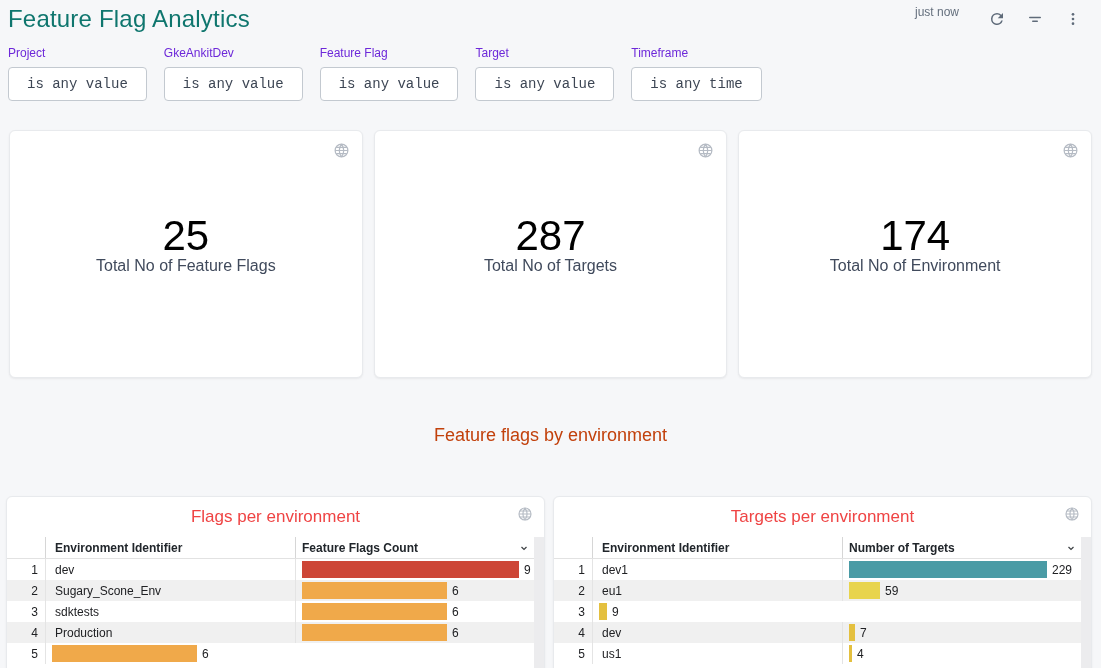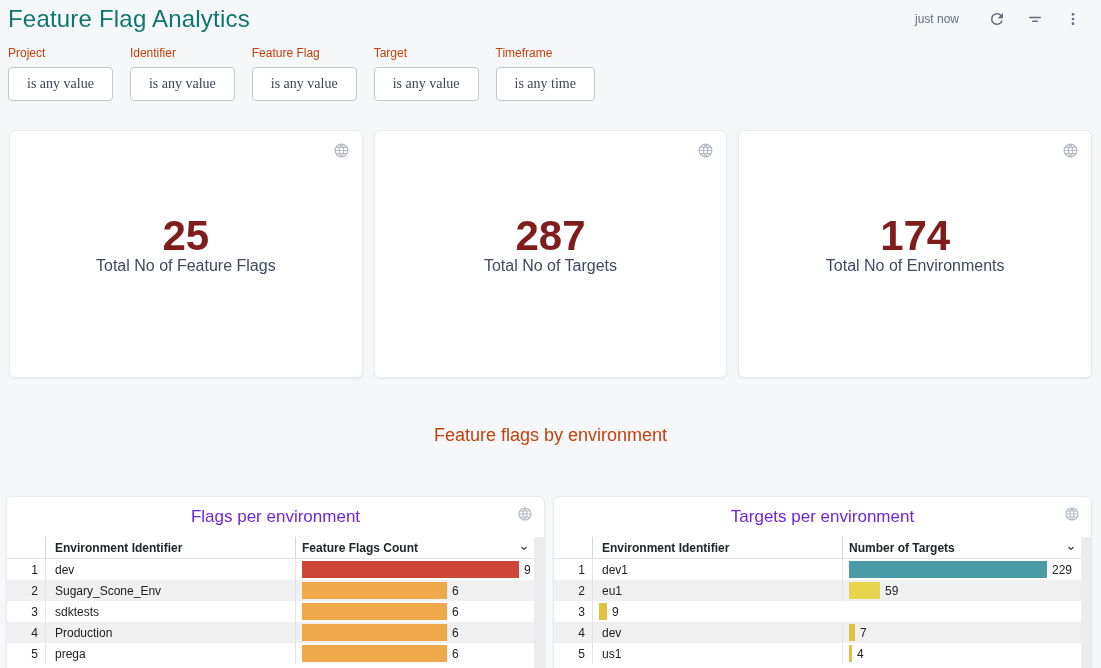--- a/index.html
+++ b/index.html
@@ -9,63 +9,63 @@
     background: #f6f7f9;
     color: #1f2636;
   }
 
   
   .header {
     display: flex; align-items: center; justify-content: space-between;
     height: 36px; padding: 2px 14px 0 8px;
   }
   .page-title { font-size: 24px; font-weight: 400; color: #0f766e; letter-spacing: .2px; }
-  .header-right { display: flex; align-items: center; }
+  .header-right { display: flex; align-items: flex-start; }
   .updated { font-size: 12px; color: #646f7d; margin-right: 14px; }
   .icon-btn {
     width: 28px; height: 28px; display: flex; align-items: center; justify-content: center;
     border: none; background: transparent; cursor: pointer; margin-left: 10px;
   }
   .icon-btn svg { display: block; }
 
   
   .filters { display: flex; gap: 17px; padding: 10px 8px 0; }
-  .filter-label { font-size: 12px; color: #c2410c; margin-bottom: 7px; }
+  .filter-label { font-size: 12px; color: #6d28d9; margin-bottom: 7px; }
   .filter-btn {
     height: 34px; padding: 0 18px; font-size: 14px; color: #3d4654;
     background: #fff; border: 1px solid #c3c9d0; border-radius: 4px;
-    font-family: Liberation Serif, serif; cursor: pointer;
+    font-family: Liberation Mono, monospace; cursor: pointer;
   }
 
   
   .tiles { display: flex; gap: 11px; padding: 29px 9px 0; }
   .tile {
     flex: 1; height: 248px; background: #fff; position: relative;
     border: 1px solid #e8eaed; border-radius: 6px;
     box-shadow: 0 1px 2px rgba(60,64,67,.08);
     display: flex; flex-direction: column; align-items: center;
   }
   .tile-globe { position: absolute; top: 11px; right: 12px; background: transparent; border: none; cursor: pointer; }
-  .tile-number { margin-top: 84px; font-size: 42px; font-weight: 700; color: #7f1d1d; line-height: 1; }
+  .tile-number { margin-top: 84px; font-size: 42px; font-weight: 400; color: #000000; line-height: 1; }
   .tile-label { font-size: 16px; color: #404a5c; }
 
   
   .section-title {
     margin-top: 47px; text-align: center;
     font-size: 18px; font-weight: 500; color: #c2410c;
   }
 
   
   .tables { display: flex; gap: 8px; padding: 0 9px 0 6px; margin-top: 50px; }
   .table-card {
     flex: 1; background: #fff; position: relative; height: 220px;
     border: 1px solid #e8eaed; border-radius: 6px 6px 0 0;
     box-shadow: 0 1px 2px rgba(60,64,67,.08); overflow: hidden;
   }
-  .table-title { text-align: center; font-size: 17px; color: #6d28d9; padding-top: 10px; height: 40px; }
+  .table-title { text-align: center; font-size: 17px; color: #ef4444; padding-top: 10px; height: 40px; }
   .card-globe { position: absolute; top: 9px; right: 11px; background: transparent; border: none; cursor: pointer; }
 
   .tbl { position: relative; }
   .scroll-track {
     position: absolute; top: 0; right: 0; width: 10px; bottom: -60px;
     background: #ececee;
   }
   .thead {
     display: flex; height: 22px; align-items: center;
     font-weight: bold; font-size: 12px; color: #21262b;
@@ -117,21 +117,21 @@
     </button>
   </div>
 </div>
 
 <div class="filters">
   <div class="filter-group">
     <div class="filter-label">Project</div>
     <button class="filter-btn">is any value</button>
   </div>
   <div class="filter-group">
-    <div class="filter-label">Identifier</div>
+    <div class="filter-label">GkeAnkitDev</div>
     <button class="filter-btn">is any value</button>
   </div>
   <div class="filter-group">
     <div class="filter-label">Feature Flag</div>
     <button class="filter-btn">is any value</button>
   </div>
   <div class="filter-group">
     <div class="filter-label">Target</div>
     <button class="filter-btn">is any value</button>
   </div>
@@ -163,21 +163,21 @@
     <div class="tile-label">Total No of Targets</div>
   </div>
   <div class="tile">
     <button class="tile-globe">
       <svg width="17" height="17" viewBox="0 0 24 24" fill="none" stroke="#b5bbc4" stroke-width="1.7">
           <circle cx="12" cy="12" r="9"></circle>
           <path d="M3 12h18M12 3a14.5 14.5 0 0 1 0 18M12 3a14.5 14.5 0 0 0 0 18M4.5 7.5h15M4.5 16.5h15"></path>
         </svg>
     </button>
     <div class="tile-number">174</div>
-    <div class="tile-label">Total No of Environments</div>
+    <div class="tile-label">Total No of Environment</div>
   </div>
 </div>
 
 <div class="section-title">Feature flags by environment</div>
 
 <div class="tables">
 
   <div class="table-card">
     <button class="card-globe">
       <svg width="16" height="16" viewBox="0 0 24 24" fill="none" stroke="#b5bbc4" stroke-width="1.7">
@@ -228,21 +228,20 @@
           <div class="trow alt">
             <div class="cell-num">4</div>
             <div class="cell-env">Production</div>
             <div class="cell-count">
               <div class="bar" style="width: 145px; background: rgb(240, 169, 74);"></div>
               <span class="bar-val">6</span>
             </div>
           </div>
           <div class="trow">
             <div class="cell-num">5</div>
-            <div class="cell-env">prega</div>
             <div class="cell-count">
               <div class="bar" style="width: 145px; background: rgb(240, 169, 74);"></div>
               <span class="bar-val">6</span>
             </div>
           </div>
         </div>
     </div>
   </div>
 
   <div class="table-card">

